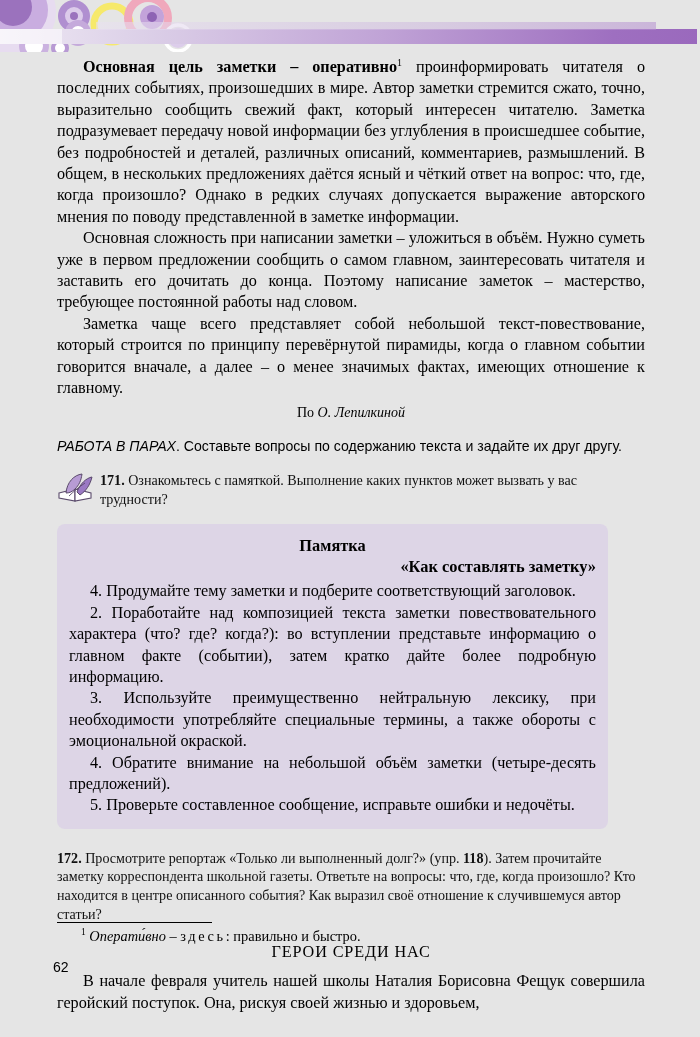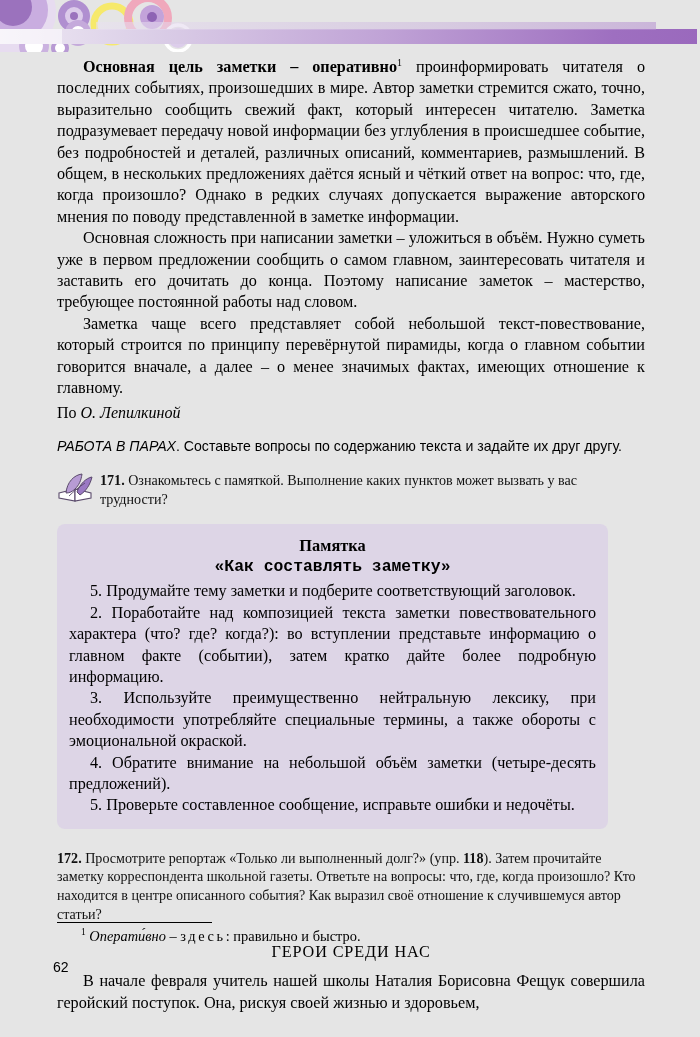--- a/index.html
+++ b/index.html
@@ -57,23 +57,23 @@
     font-weight: bold;
   }
   sup.fn {
     font-size: 10px;
     vertical-align: super;
     line-height: 0;
   }
 
   .attribution {
     margin: 2px 0 0 0;
-    text-align: left;
-    font-family: "Liberation Serif", "DejaVu Serif", serif;
-    font-size: 16px;
+    text-align: center;
+    font-family: "Liberation Serif", "DejaVu Serif", serif;
+    font-size: 14px;
     line-height: 21px;
   }
   .attribution i { font-style: italic; }
 
   
   .task {
     position: relative;
     font-family: Liberation Serif, serif;
     font-size: 14.1px;
     line-height: 18.6px;
@@ -115,22 +115,22 @@
   .memo-title {
     margin: 0;
     text-align: center;
     font-family: "Liberation Serif", "DejaVu Serif", serif;
     font-weight: bold;
     font-size: 16.4px;
     line-height: 21px;
   }
   .memo-subtitle {
     margin: 0 0 3px 0;
-    text-align: center;
-    font-family: Liberation Mono, monospace;
+    text-align: right;
+    font-family: Liberation Serif, serif;
     font-weight: bold;
     font-size: 16.4px;
     line-height: 22px;
   }
   .memo-item {
     margin: 0;
     font-family: "Liberation Serif", "DejaVu Serif", serif;
     font-size: 16.2px;
     line-height: 21.4px;
     text-align: justify;
@@ -282,21 +282,21 @@
       <div class="task-with-icon">
         <span class="num">171.</span><span> Ознакомьтесь с памяткой. Выполнение каких пунктов может вызвать у вас трудности?</span>
       </div>
     </div>
 
     <div class="sp-16"></div>
 
     <div class="memo">
       <p class="memo-title">Памятка</p>
       <p class="memo-subtitle">«Как составлять заметку»</p>
-      <p class="memo-item">5. Продумайте тему заметки и подберите соответствующий заголовок.</p>
+      <p class="memo-item">4. Продумайте тему заметки и подберите соответствующий заголовок.</p>
       <p class="memo-item">2. Поработайте над композицией текста заметки повествовательного характера (что? где? когда?): во вступлении представьте информацию о главном факте (событии), затем кратко дайте более подробную информацию.</p>
       <p class="memo-item">3. Используйте преимущественно нейтральную лексику, при необходимости употребляйте специальные термины, а также обороты с эмоциональной окраской.</p>
       <p class="memo-item">4. Обратите внимание на небольшой объём заметки (четыре-десять предложений).</p>
       <p class="memo-item">5. Проверьте составленное сообщение, исправьте ошибки и недочёты.</p>
     </div>
 
     <div class="sp-20"></div>
 
     <div class="task">
       <span class="num">172.</span><span> Просмотрите репортаж «Только ли выполненный долг?» (упр. </span><span class="num">118</span><span>). Затем прочитайте заметку корреспондента школьной газеты. Ответьте на вопросы: что, где, когда произошло? Кто находится в центре описанного события? Как выразил своё отношение к случившемуся автор статьи?</span>

